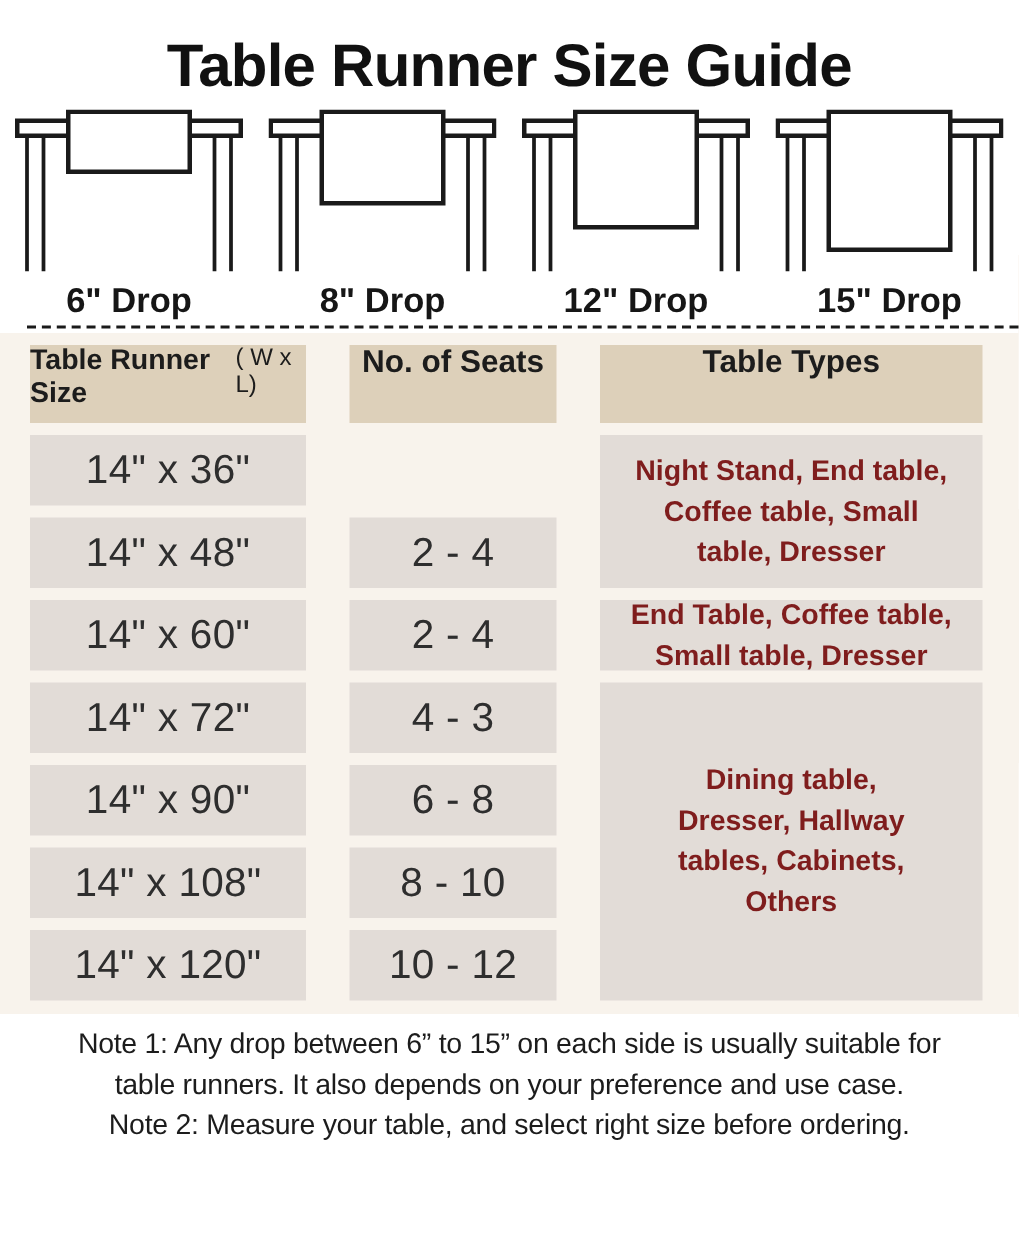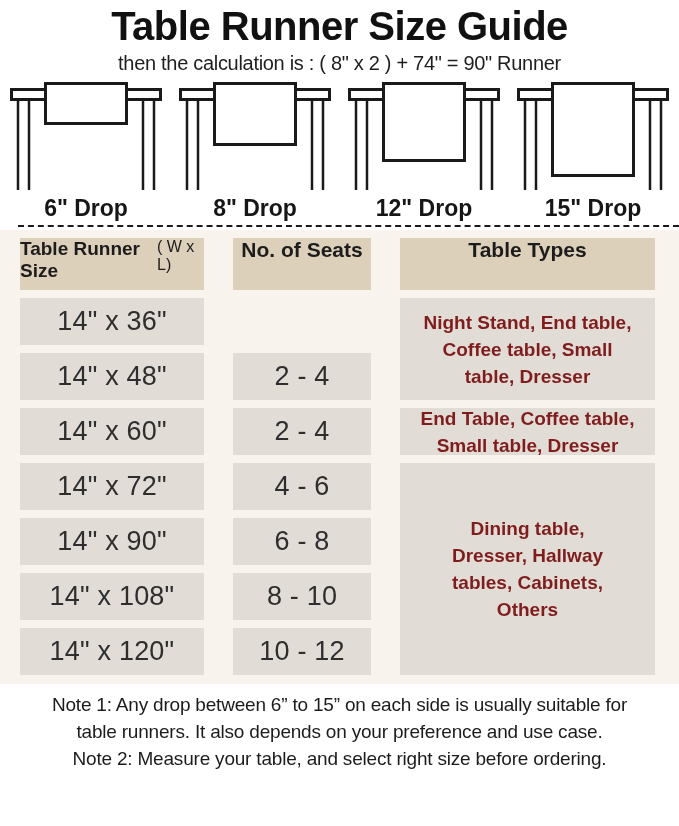--- a/index.html
+++ b/index.html
@@ -7,21 +7,21 @@
     width: 679px; height: 826px;
     background: #ffffff;
     font-family: "Liberation Sans", sans-serif;
     color: var(--text, #1d1d1d);
     overflow: hidden;
   }
   .page { width: 679px; height: 826px; position: relative; }
 
   
   .title {
-    margin: 0; padding-top: 2px;
+    margin: 0; padding-top: 20px;
     font-size: 40px; font-weight: 700; letter-spacing: -0.5px;
     text-align: center; color: #111;
     line-height: 48px;
   }
   .formula, .example {
     margin: 0; text-align: center;
     font-size: 20px; letter-spacing: -0.3px;
     color: #1e1e1e; line-height: 27px;
   }
   .formula { margin-top: 3px; }
@@ -79,21 +79,20 @@
   }
   .notes p { margin: 0; }
   .notes strong { font-weight: 400; }
 </style>
 </head>
 <body>
 
 <div class="page">
 
   <h1 class="title">Table Runner Size Guide</h1>
-  <p class="example">then the calculation is : ( 8" x 2 ) + 74" = 90" Runner</p>
 
   <div class="figures-row">
       <figure><svg width="152" height="108" viewBox="0 0 152 108">
           <rect x="1.5" y="7.5" width="149" height="10" fill="#fff" stroke="#1a1a1a" stroke-width="3"></rect>
           <line x1="8" y1="17" x2="8" y2="108" stroke="#1a1a1a" stroke-width="2.5"></line>
           <line x1="19" y1="17" x2="19" y2="108" stroke="#1a1a1a" stroke-width="2.5"></line>
           <line x1="133" y1="17" x2="133" y2="108" stroke="#1a1a1a" stroke-width="2.5"></line>
           <line x1="144" y1="17" x2="144" y2="108" stroke="#1a1a1a" stroke-width="2.5"></line>
           <rect x="35.5" y="1.5" width="81" height="40" fill="#fff" stroke="#1a1a1a" stroke-width="3"></rect>
         </svg><figcaption>6" Drop</figcaption></figure>
@@ -133,21 +132,21 @@
       </div>
       <div class="th c2">No. of Seats</div>
       <div class="th c3">Table Types</div>
 
     <div class="cell val-cell" style="grid-area: 2 / 1;">14" x 36"</div>
         <div class="cell val-cell" style="grid-area: 3 / 1;">14" x 48"</div>
         <div class="cell val-cell" style="grid-area: 3 / 2;">2 - 4</div>
         <div class="cell val-cell" style="grid-area: 4 / 1;">14" x 60"</div>
         <div class="cell val-cell" style="grid-area: 4 / 2;">2 - 4</div>
         <div class="cell val-cell" style="grid-area: 5 / 1;">14" x 72"</div>
-        <div class="cell val-cell" style="grid-area: 5 / 2;">4 - 6</div>
+        <div class="cell val-cell" style="grid-area: 5 / 2;">4 - 3</div>
         <div class="cell val-cell" style="grid-area: 6 / 1;">14" x 90"</div>
         <div class="cell val-cell" style="grid-area: 6 / 2;">6 - 8</div>
         <div class="cell val-cell" style="grid-area: 7 / 1;">14" x 108"</div>
         <div class="cell val-cell" style="grid-area: 7 / 2;">8 - 10</div>
         <div class="cell val-cell" style="grid-area: 8 / 1;">14" x 120"</div>
         <div class="cell val-cell" style="grid-area: 8 / 2;">10 - 12</div>
         <div class="cell type-cell" style="grid-area: 2 / 3 / span 2;">Night Stand, End table,<br>Coffee table, Small<br>table, Dresser</div>
         <div class="cell type-cell" style="grid-area: 4 / 3 / span 1;">End Table, Coffee table,<br>Small table, Dresser</div>
         <div class="cell type-cell" style="grid-area: 5 / 3 / span 4;">Dining table,<br>Dresser, Hallway<br>tables, Cabinets,<br>Others</div>
       </div>

